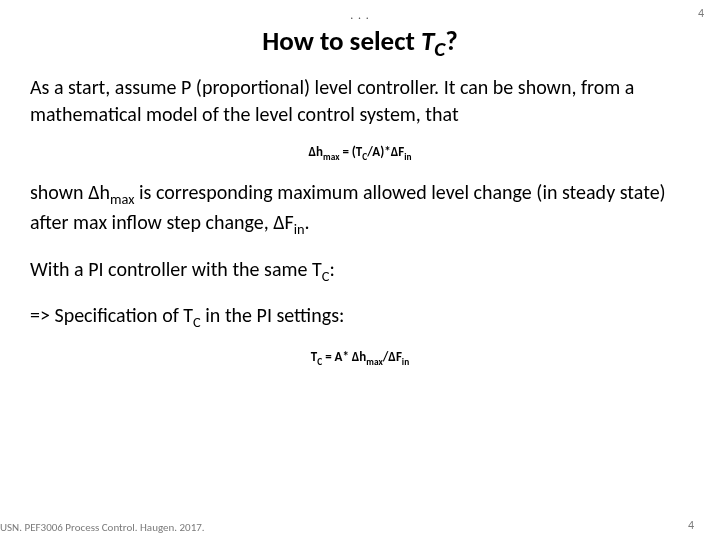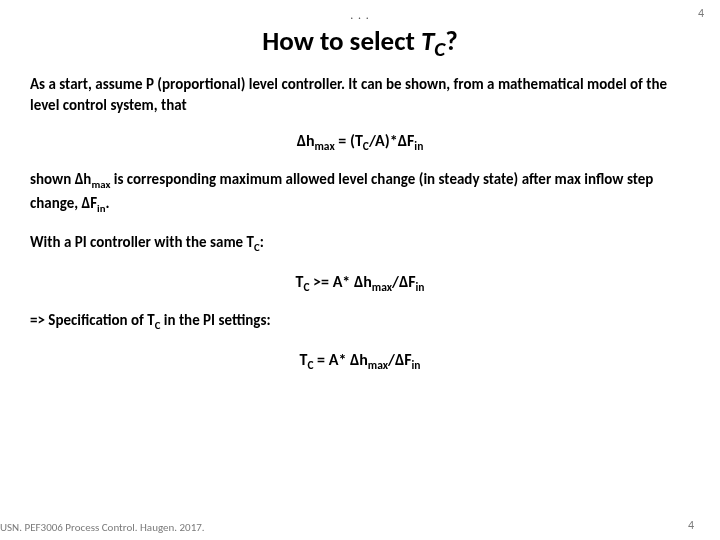--- a/index.html
+++ b/index.html
@@ -37,27 +37,27 @@
     text-align: center;
     font-weight: 700;
     font-size: 27px;
     margin: 2px 0 12px 0;
   }
   .title .sub {
     font-size: 0.78em;
     font-style: italic;
   }
   .para {
-    font-size: 15px;
+    font-size: 20px;
     line-height: 1.35;
-    font-weight: 700;
+    font-weight: 400;
     margin: 0 0 16px 0;
   }
   .eq {
-    font-size: 16px;
+    font-size: 13px;
     font-weight: 700;
     text-align: center;
     margin: 0 0 16px 0;
   }
   .sub { vertical-align: sub; font-size: 0.72em; }
   .scap { font-style: italic; }
   .footer {
     position: absolute;
     bottom: 6px;
     left: 0;
@@ -95,23 +95,20 @@
   <div class="para">
     <span>shown Δh</span><span class="sub">max</span><span> is corresponding maximum allowed level change (in steady state) after max inflow step change, ΔF</span><span class="sub">in</span><span>.</span>
   </div>
 
   <div class="para">
     <span>With a PI controller with the same T</span><span class="sub">C</span><span>:</span>
   </div>
 
 
 
-  <div class="eq">
-    <span>T</span><span class="sub">C</span><span> &gt;= A* Δh</span><span class="sub">max</span><span>/ΔF</span><span class="sub">in</span>
-  </div>
 
   <div class="para">
     <span>=&gt; Specification of T</span><span class="sub">C</span><span> in the PI settings:</span>
   </div>
 
   <div class="eq">
     <span>T</span><span class="sub">C</span><span> = A* Δh</span><span class="sub">max</span><span>/ΔF</span><span class="sub">in</span>
   </div>
 
   <div class="footer">USN. PEF3006 Process Control. Haugen. 2017.</div>

